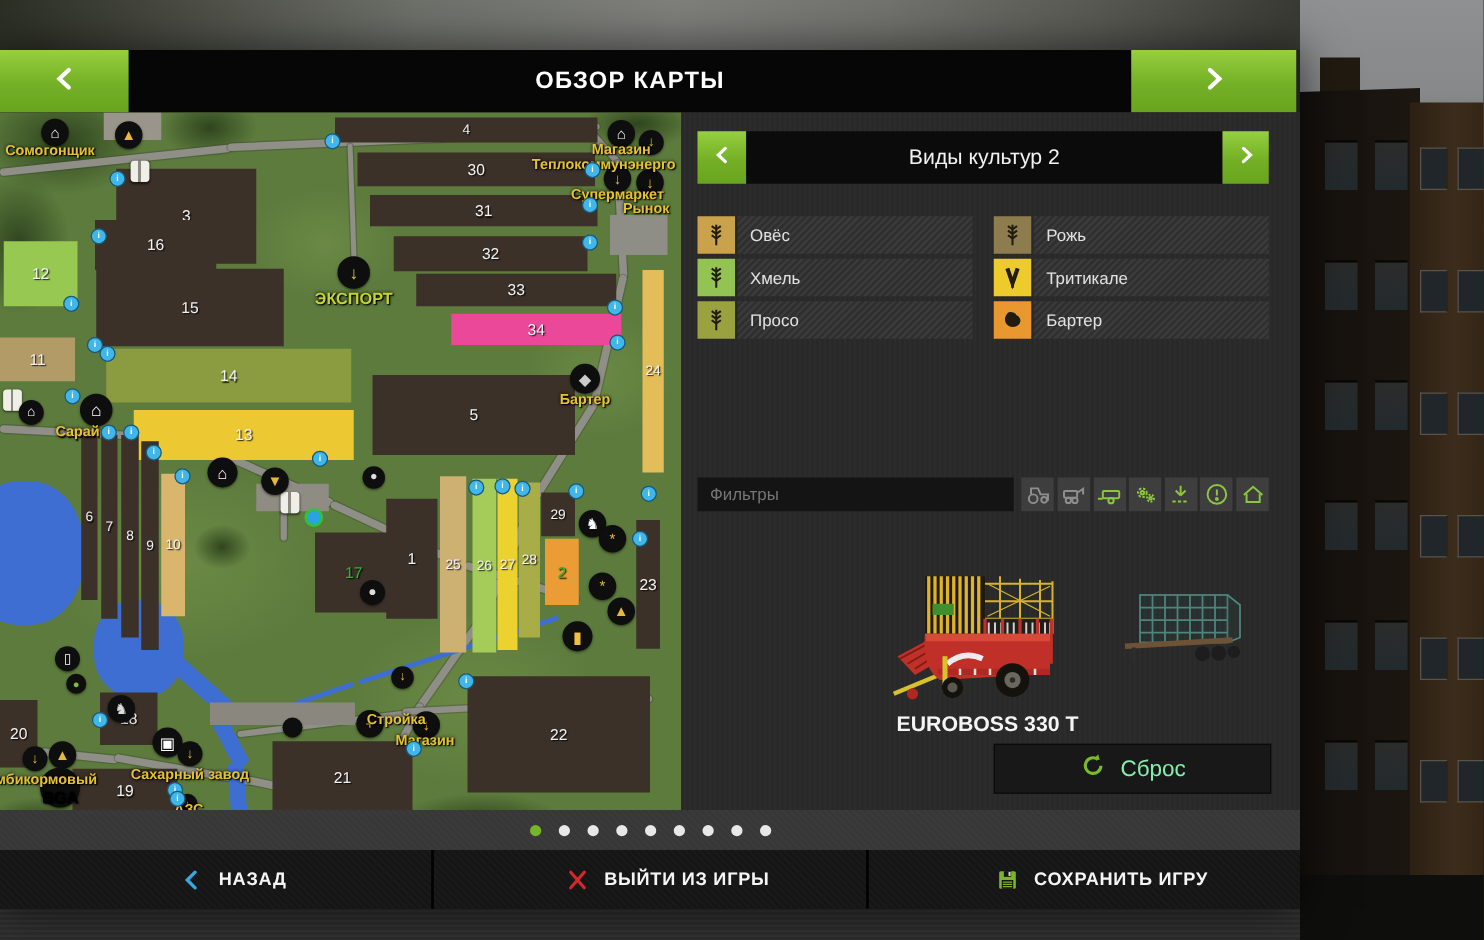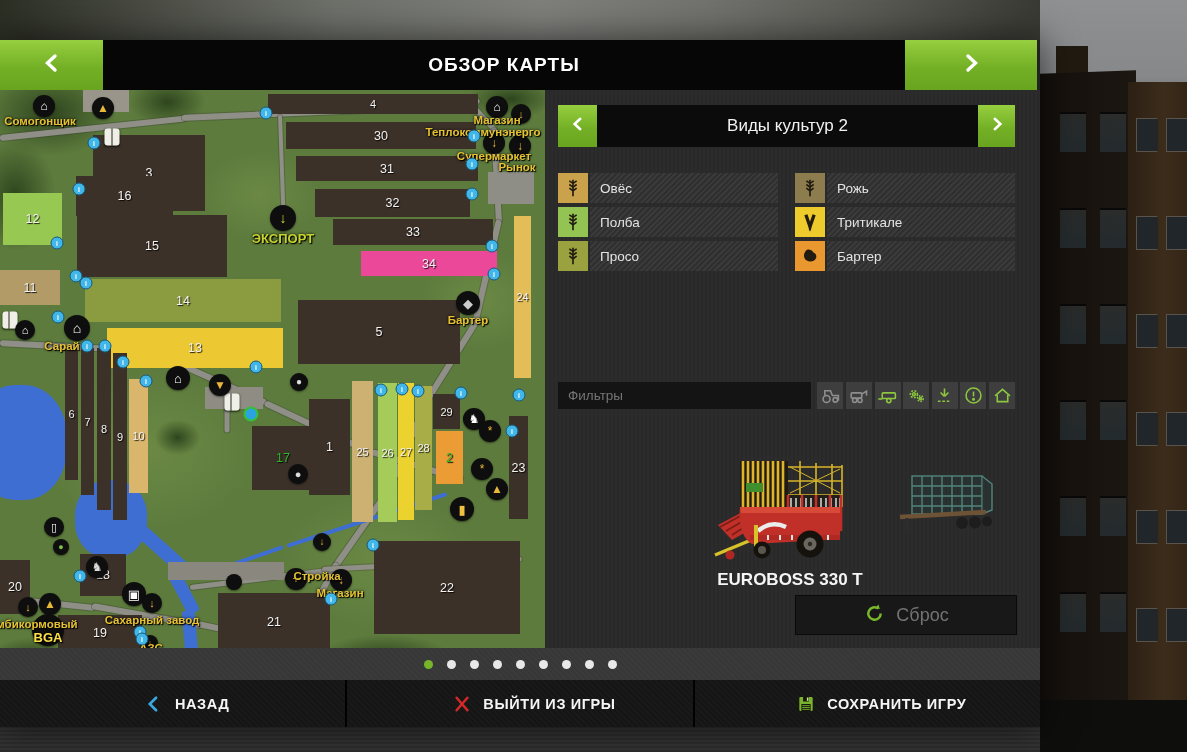--- a/index.html
+++ b/index.html
@@ -66,21 +66,21 @@
     color:#e2e2e2;font-size:13.5px;display:flex;align-items:center;padding-left:10px;}
   #filter-row{position:absolute;left:13px;top:292px;width:457px;height:27px;display:flex;}
   #filter-input{width:253px;height:27px;background:#141414;border:none;color:#b9b9b9;font-size:13.5px;
     padding:0 10px;margin-right:4px;font-family:inherit;outline:none;}
   .fic{width:26px;height:27px;background:#3e3e3e;margin-left:2.6px;display:flex;align-items:center;justify-content:center;cursor:pointer;}
   .fic.on{color:#8cc63f;} .fic.off{color:#8e8e8e;}
   #veh-zone{position:absolute;left:0;top:352px;width:495px;height:125px;}
   #veh-name{position:absolute;left:85px;top:480px;width:320px;text-align:center;color:#f5f5f5;font-size:17px;font-weight:bold;}
   #reset-btn{position:absolute;left:250px;top:505px;width:220px;height:38px;background:#181818;border:1px solid #0a0a0a;
     display:flex;align-items:center;justify-content:center;gap:10px;cursor:pointer;}
-  #reset-label{color:#737373;font-size:18px;}
+  #reset-label{color:#86efac;font-size:18px;}
   
   #dots{position:absolute;left:0;top:608px;width:1040px;height:32px;
     background:repeating-linear-gradient(45deg,#3a3a3a 0 2px,#373737 2px 4px);
     display:flex;align-items:center;justify-content:center;gap:14px;}
   .dot{width:9px;height:9px;border-radius:50%;background:#e8e8e8;cursor:pointer;}
   .dot.active{background:#76b52a;}
   #footer{position:absolute;left:0;top:640px;width:1040px;height:47px;background:#141414;display:flex;}
   .fbtn{flex:1;display:flex;align-items:center;justify-content:center;gap:11px;cursor:pointer;
     border-left:2px solid #010101;background:repeating-linear-gradient(45deg,#151515 0 2px,#191919 2px 4px);padding-left:28px;}
   .fbtn:first-child{border-left:none;}
@@ -388,21 +388,21 @@
         <div class="mlabel" style="left: 483px; top: 36px;">Теплокоммунэнерго</div>
         <div class="mlabel" style="left: 494px; top: 60px;">Супермаркет</div>
         <div class="mlabel" style="left: 517px; top: 71px;">Рынок</div>
         <div class="mlabel" style="left: 283px; top: 141px; color: rgb(198, 210, 46); font-size: 13px;">ЭКСПОРТ</div>
         <div class="mlabel" style="left: 62px; top: 250px;">Сарай</div>
         <div class="mlabel" style="left: 468px; top: 224px;">Бартер</div>
         <div class="mlabel" style="left: 317px; top: 480px;">Стройка</div>
         <div class="mlabel" style="left: 340px; top: 497px;">Магазин</div>
         <div class="mlabel" style="left: 152px; top: 524px;">Сахарный завод</div>
         <div class="mlabel" style="left: 30px; top: 528px;">Комбикормовый</div>
-        <div class="mlabel" style="left: 48px; top: 540px; color: #fde047; font-size: 13px;">BGA</div>
+        <div class="mlabel" style="left: 48px; top: 540px; color: #000000; font-size: 13px;">BGA</div>
         <div class="mlabel" style="left: 151px; top: 552px;">АЗС</div>
         <div class="idot" style="left: 94px; top: 53px;">i</div>
         <div class="idot" style="left: 79px; top: 99px;">i</div>
         <div class="idot" style="left: 57px; top: 153px;">i</div>
         <div class="idot" style="left: 76px; top: 186px;">i</div>
         <div class="idot" style="left: 86px; top: 193px;">i</div>
         <div class="idot" style="left: 266px; top: 23px;">i</div>
         <div class="idot" style="left: 474px; top: 46px;">i</div>
         <div class="idot" style="left: 472px; top: 74px;">i</div>
         <div class="idot" style="left: 472px; top: 104px;">i</div>
@@ -457,21 +457,21 @@
           </div>
           <div class="crop">
             <div class="cicon" style="background: rgb(146, 195, 83);">
               <svg viewBox="0 0 24 24" width="22" height="22">
                 <g stroke="#221c10" stroke-width="1.8" fill="none">
                   <path d="M12 3v18"></path>
                   <path d="M12 7L8 4.2M12 7l4-2.8M12 11L8 8.2M12 11l4-2.8M12 15L8 12.2M12 15l4-2.8"></path>
                 </g>
               </svg>
             </div>
-            <div class="clabel">Полба</div>
+            <div class="clabel">Хмель</div>
           </div>
           <div class="crop">
             <div class="cicon" style="background: rgb(154, 161, 63);">
               <svg viewBox="0 0 24 24" width="22" height="22">
                 <g stroke="#221c10" stroke-width="1.8" fill="none">
                   <path d="M12 3v18"></path>
                   <path d="M12 7L8 4.2M12 7l4-2.8M12 11L8 8.2M12 11l4-2.8M12 15L8 12.2M12 15l4-2.8"></path>
                 </g>
               </svg>
             </div>

